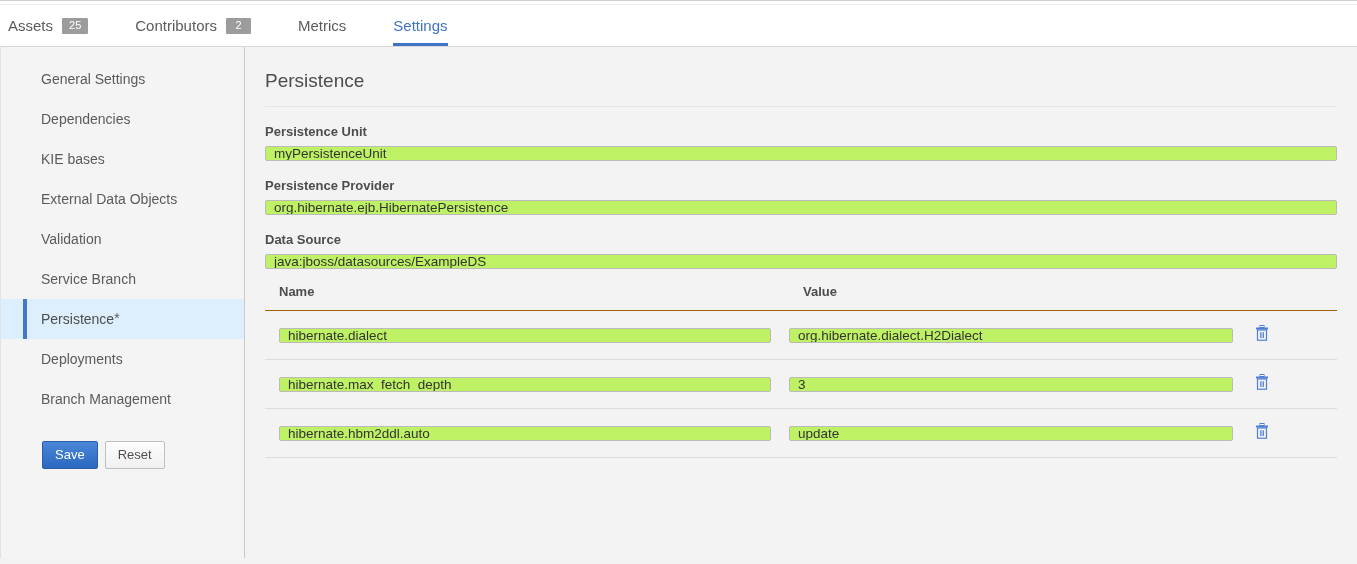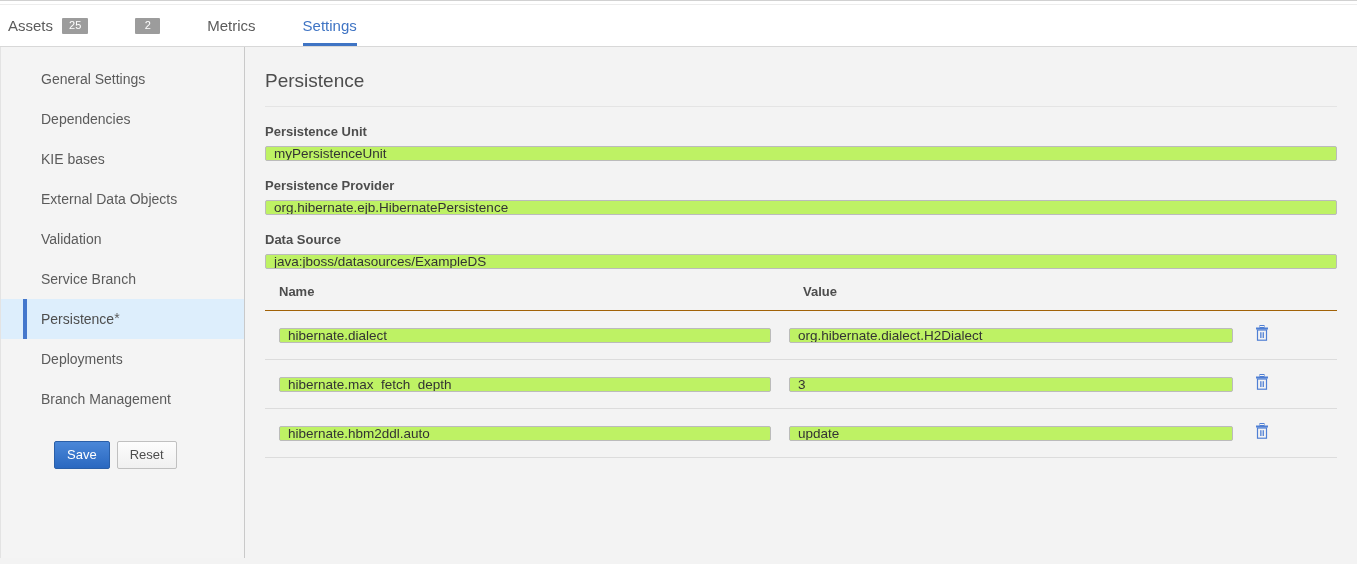--- a/index.html
+++ b/index.html
@@ -117,21 +117,21 @@
     width: 4px;
     background: #4477cc;
   }
   .nav-item .dirty {
     color: #5b5b5b;
     font-size: 14px;
     position: relative;
     top: -1px;
   }
   .btn-row {
-    padding-left: 53px;
+    padding-left: 41px;
     margin-top: 22px;
     display: flex;
     gap: 7px;
   }
   .btn {
     font-size: 13px;
     font-family: "Liberation Sans", sans-serif;
     padding: 5px 12px 6px 12px;
     border-radius: 2px;
     cursor: pointer;
@@ -239,20 +239,21 @@
 <body>
 
 <div class="top-strip"></div>
 
 <div class="tabbar">
   <div class="tab">
     <span class="tab-label">Assets</span>
     <span class="badge">25</span>
   </div>
   <div class="tab">
+    <span class="tab-label">Contributors</span>
     <span class="badge">2</span>
   </div>
   <div class="tab">
     <span class="tab-label">Metrics</span>
   </div>
   <div class="tab active">
     <span class="tab-label">Settings</span>
     <span class="tab-underline"></span>
   </div>
 </div>

